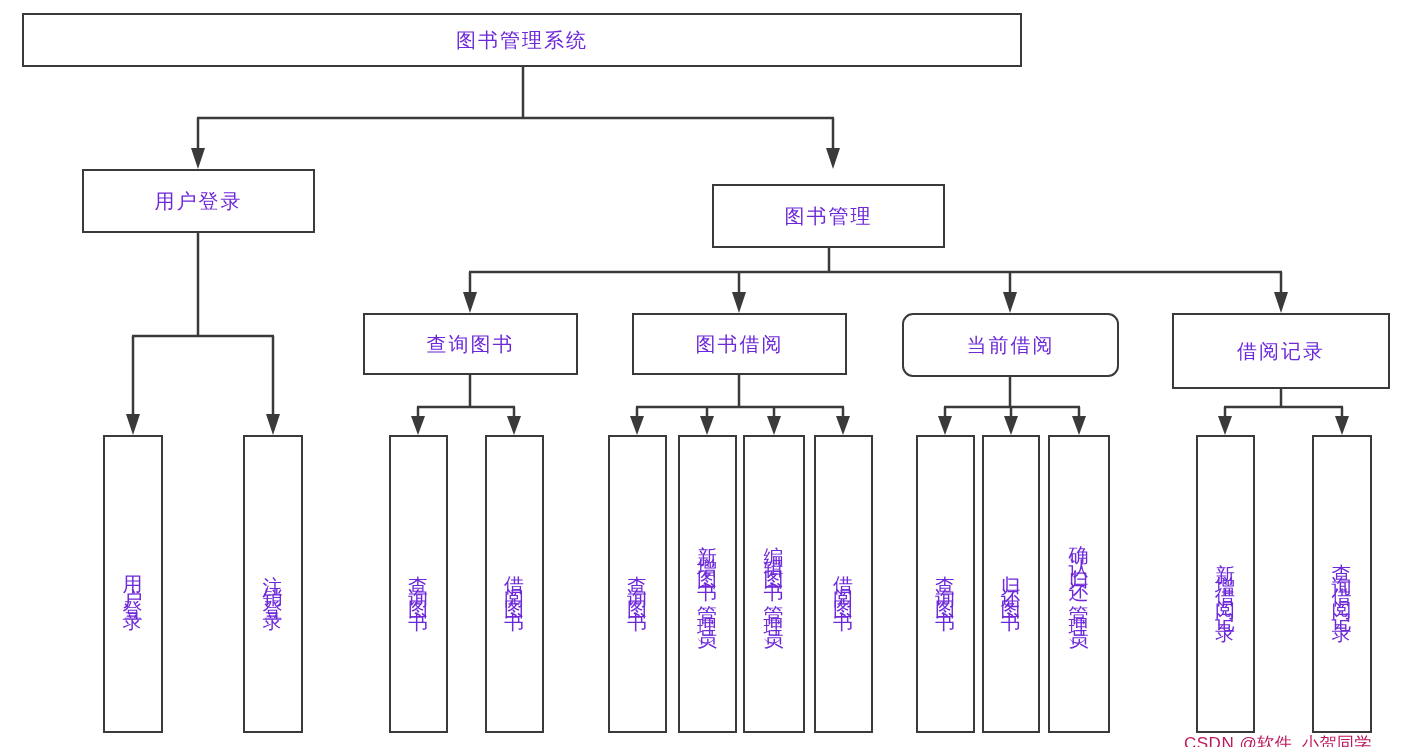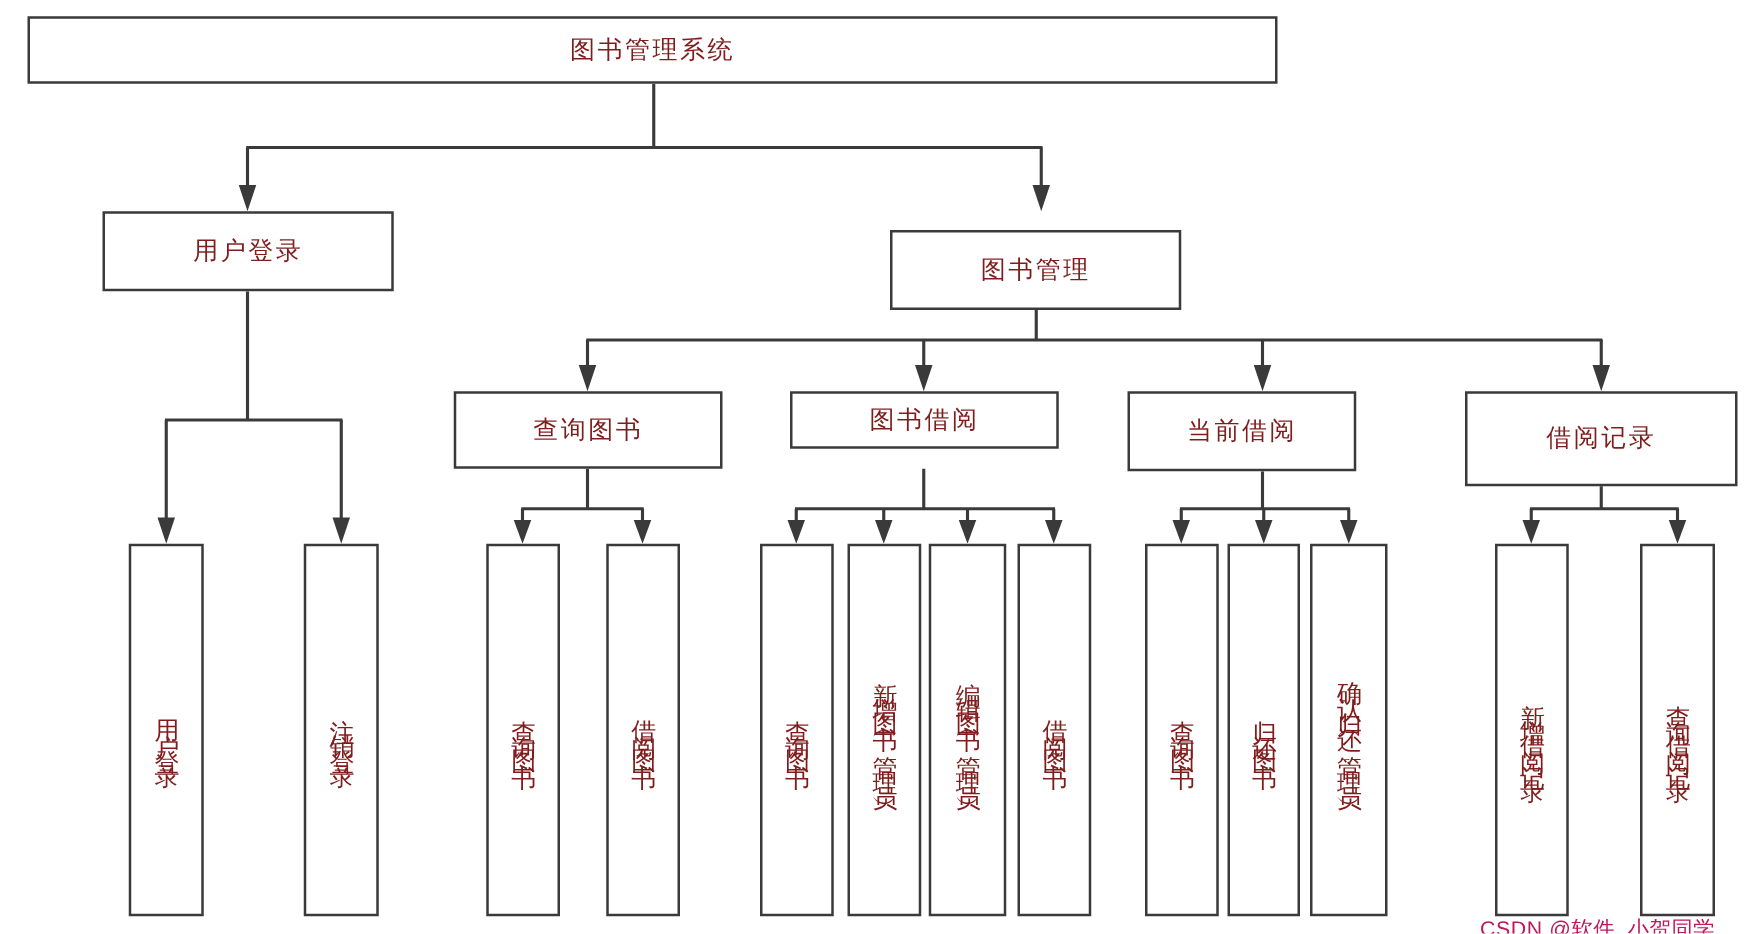--- a/index.html
+++ b/index.html
@@ -20,21 +20,21 @@
     left: 0;
     top: 0;
     width: 1405px;
     height: 747px;
   }
   .box {
     position: absolute;
     box-sizing: border-box;
     border: 2.5px solid #3a3a3a;
     background: #ffffff;
-    color: #7f1d1d;
+    color: #6d28d9;
     display: flex;
     align-items: center;
     justify-content: center;
     line-height: 1;
   }
   .hbox {
     font-size: 20px;
     letter-spacing: 2px;
   }
   .leaf {
@@ -143,22 +143,22 @@
       <polygon points="1335,416 1349,416 1342,435"></polygon>
     </g>
   </svg>
 
   <div class="box hbox" style="left:22px; top:13px; width:1000px; height:54px;">图书管理系统</div>
 
   <div class="box hbox" style="left:82px; top:169px; width:233px; height:64px;">用户登录</div>
   <div class="box hbox" style="left:712px; top:184px; width:233px; height:64px;">图书管理</div>
 
   <div class="box hbox" style="left:363px; top:313px; width:215px; height:62px;">查询图书</div>
-  <div class="box hbox" style="left:632px; top:313px; width:215px; height:46px;">图书借阅</div>
-  <div class="box hbox" style="left:902px; top:313px; width:183px; height:64px;">当前借阅</div>
+  <div class="box hbox" style="left:632px; top:313px; width:215px; height:62px;">图书借阅</div>
+  <div class="box hbox" style="left:902px; top:313px; width:217px; height:64px;border-radius:11px;">当前借阅</div>
   <div class="box hbox" style="left:1172px; top:313px; width:218px; height:76px;">借阅记录</div>
 
   <div class="box leaf" style="left:103px;  width:60px;">用户登录</div>
   <div class="box leaf" style="left:243px;  width:60px;">注销登录</div>
 
   <div class="box leaf" style="left:389px;  width:59px;">查询图书</div>
   <div class="box leaf" style="left:485px;  width:59px;">借阅图书</div>
 
   <div class="box leaf" style="left:608px;  width:59px;">查询图书</div>
   <div class="box leaf" style="left:678px;  width:59px;">新增图书（管理员）</div>

